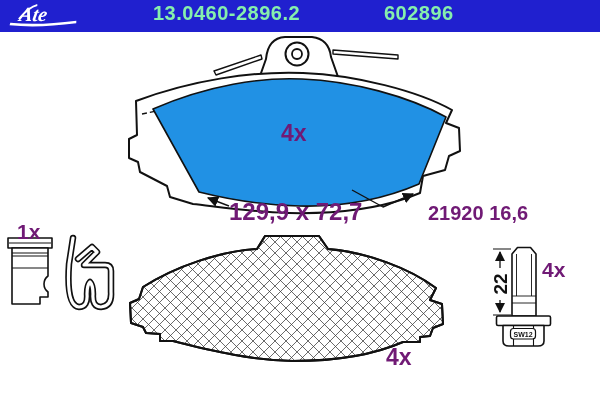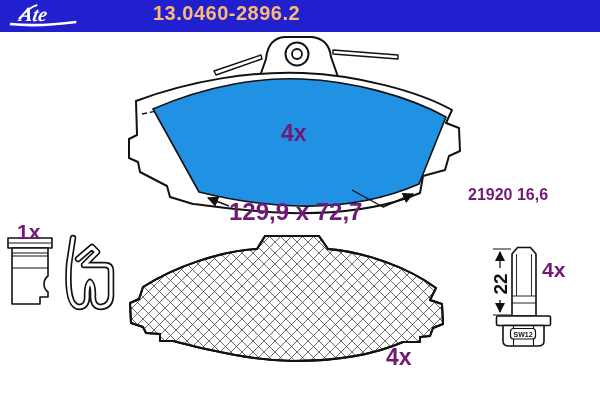--- a/index.html
+++ b/index.html
@@ -6,52 +6,53 @@
   #page{
     position:relative;width:600px;height:400px;overflow:hidden;
     background:#ffffff;font-family:"Liberation Sans",sans-serif;
   }
   
   #header-bar{
     position:absolute;left:0;top:0;width:600px;height:32px;
     background:#2020cf;display:flex;align-items:center;
   }
   .hdr-num{
-    position:absolute;top:2px;color:#fdba74;font-weight:bold;
+    position:absolute;top:2px;color:#86efac;font-weight:bold;
     font-size:20px;letter-spacing:0.5px;white-space:nowrap;
   }
   #part-number{left:153px;}
   #ref-number{left:384px;}
   
   .lbl{
     position:absolute;color:#701a75;font-weight:bold;white-space:nowrap;
   }
   #main-qty{left:281px;top:120px;font-size:23px;}
   #dims-label{left:229px;top:198px;font-size:24px;}
-  #wva-label{left:428px;top:186px;font-size:16px;margin-left:40px;}
+  #wva-label{left:428px;top:202px;font-size:20px;}
   #kit-qty{left:17px;top:220px;font-size:21px;}
   #back-qty{left:386px;top:344px;font-size:23px;}
   #bolt-qty{left:542px;top:258px;font-size:21px;}
   #thread-label{left:495px;top:340px;font-size:23px;}
   #art-layer{position:absolute;left:0;top:0;}
 </style>
 </head>
 <body>
 
 <div id="page">
 
   <div id="header-bar">
     <svg width="90" height="30" viewBox="0 0 90 30" style="position:absolute;left:8px;top:1px;">
       <g transform="skewX(-10)">
         <text x="14" y="20" font-family="Liberation Serif, serif" font-style="italic" font-weight="bold" font-size="20" fill="#ffffff">Ate</text>
         <path d="M6 23 Q 35 26 72 21" stroke="#ffffff" stroke-width="2.6" fill="none"></path>
         <path d="M14 18 Q 22 6 30 4" stroke="#ffffff" stroke-width="2" fill="none"></path>
       </g>
     </svg>
     <div id="part-number" class="hdr-num">13.0460-2896.2</div>
+    <div id="ref-number" class="hdr-num">602896</div>
   </div>
 
   <svg id="art-layer" width="600" height="400" viewBox="0 0 600 400">
     <defs>
       <pattern id="xh" width="11" height="11" patternUnits="userSpaceOnUse">
         <path d="M0 0L11 11M11 0L0 11" stroke="#3a3a3a" stroke-width="0.75"></path>
       </pattern>
       <marker id="arr" viewBox="0 0 10 10" refX="9" refY="5" markerWidth="8" markerHeight="8" orient="auto-start-reverse">
         <path d="M0 0L10 5L0 10z" fill="#111111"></path>
       </marker>

